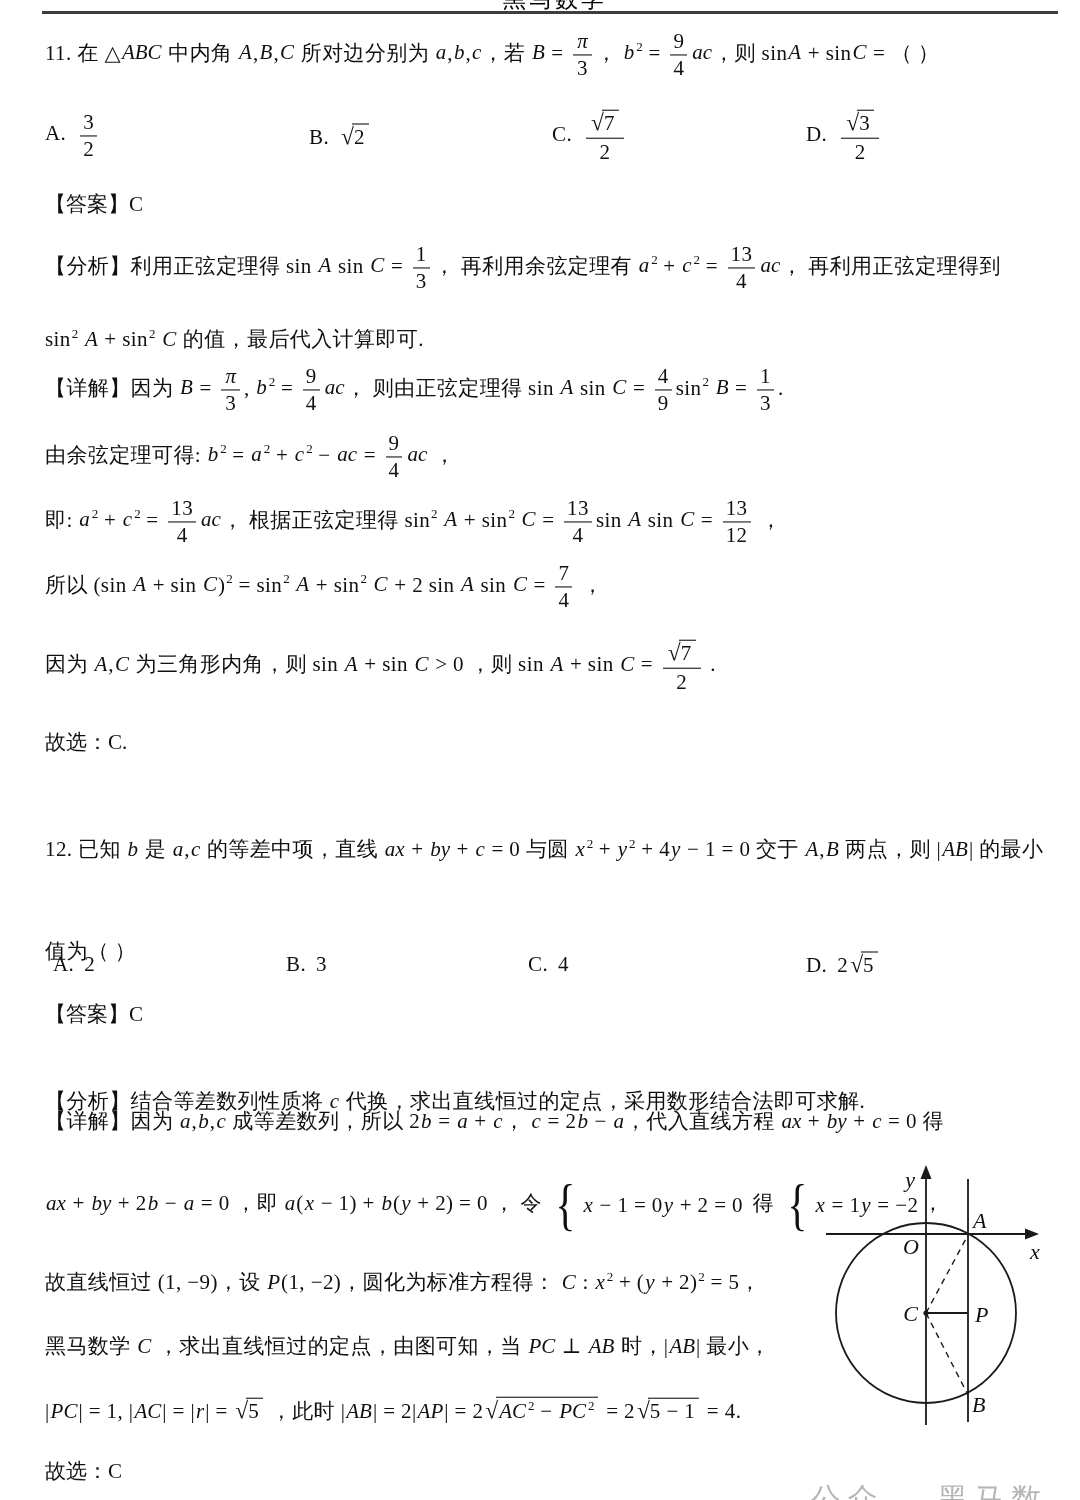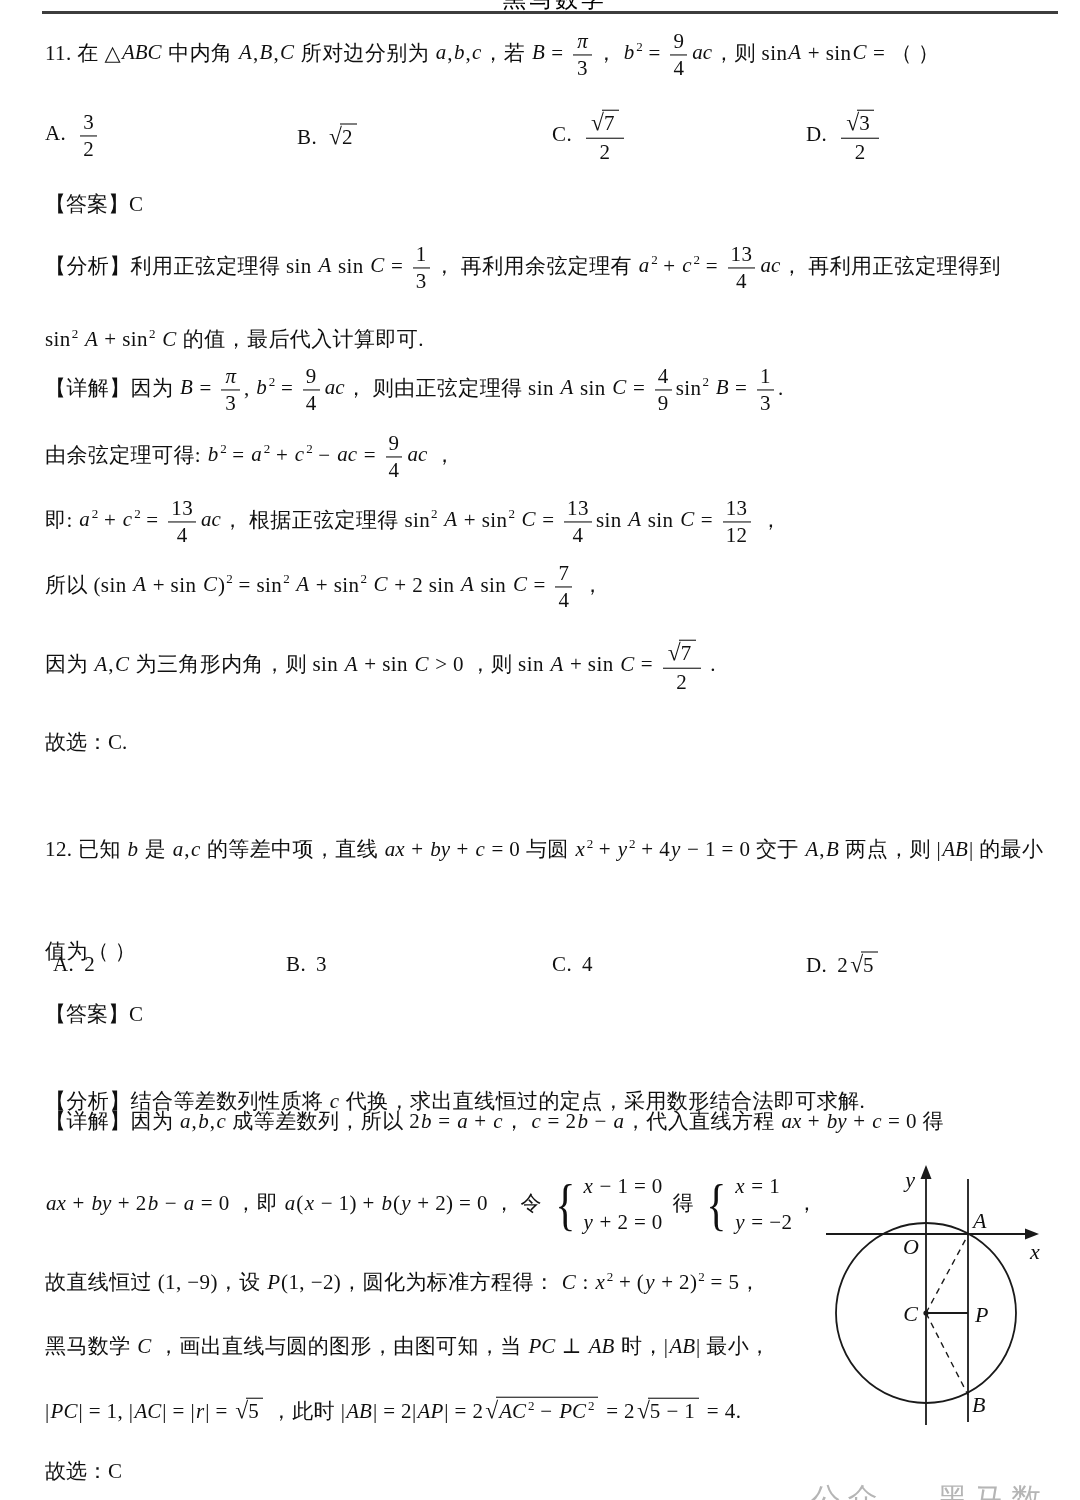--- a/index.html
+++ b/index.html
@@ -19,83 +19,83 @@
   .rv{font-style:italic;padding:0 1px;font-family:"Liberation Serif",serif;}
   .rs{font-size:0.62em;vertical-align:0.62em;padding-left:1px;}
   .frac{display:inline-block;vertical-align:middle;text-align:center;margin:0 4px;line-height:1.05;}
   .frac .num{display:block;padding:0 3px 2px;}
   .frac .den{display:block;border-top:1.5px solid #000;padding:2px 3px 0;}
   .sqrt{display:inline-block;white-space:nowrap;margin:0 2px;}
   .sqrt-sign{display:inline-block;font-size:1.12em;}
   .sqrt-rad{display:inline-block;border-top:1.6px solid #000;padding:1px 4px 0 2px;margin-left:-2px;line-height:1.12;}
   .cases{display:inline-flex;align-items:center;vertical-align:middle;margin:0 4px;}
   .cases .brace{font-size:56px;line-height:0.9;transform:scaleX(0.75);margin-right:2px;font-weight:400;}
-  .cases-col{display:inline-flex;flex-direction:column;row-gap:9px;margin-left:2px;text-align:left;}
+  .cases-col{display:inline-flex;flex-direction:row;row-gap:9px;margin-left:2px;text-align:left;}
   .cases-line{white-space:nowrap;}
   .opt-row{position:absolute;left:0;top:0;width:1080px;height:0;}
   .opt{position:absolute;transform:translateY(-50%);white-space:nowrap;font-size:21px;}
   .opt .lab{margin-right:10px;letter-spacing:0.4px;}
   .diagram{position:absolute;left:808px;top:1152px;}
   .diagram text{font-family:"Liberation Serif",serif;font-style:italic;font-size:22px;fill:#101010;}
   .watermark{position:absolute;top:1479px;left:750px;display:flex;align-items:center;gap:20px;color:#b5b5b5;}
   .watermark .wm-text{font-size:30px;letter-spacing:7px;font-family:"Liberation Sans",sans-serif;color:#b5b5b5;}
 </style>
 </head>
 <body>
 
 <div class="header-title">黑马数学</div>
 <div class="header-rule"></div>
 
 <div class="line" style="top:55px"><span class="rt">11. 在 </span><span class="rt">△</span><span class="rv">ABC</span><span class="rt"> 中内角 </span><span class="rv">A</span><span class="rt">,</span><span class="rv">B</span><span class="rt">,</span><span class="rv">C</span><span class="rt"> 所对边分别为 </span><span class="rv">a</span><span class="rt">,</span><span class="rv">b</span><span class="rt">,</span><span class="rv">c</span><span class="rt">，若 </span><span class="rv">B</span><span class="rt"> = </span><span class="frac"><span class="num"><span class="rv">π</span></span><span class="den"><span class="rt">3</span></span></span><span class="rt">， </span><span class="rv">b</span><span class="rs">2</span><span class="rt"> = </span><span class="frac"><span class="num"><span class="rt">9</span></span><span class="den"><span class="rt">4</span></span></span><span class="rv">ac</span><span class="rt">，则 sin</span><span class="rv">A</span><span class="rt"> + sin</span><span class="rv">C</span><span class="rt"> = （      ）</span></div>
 
 <div class="opt-row" style="top:136px">
   <span class="opt" style="left:45px"><span class="lab">A.</span><span><span class="frac"><span class="num"><span class="rt">3</span></span><span class="den"><span class="rt">2</span></span></span></span></span>
-  <span class="opt" style="left:297px"><span class="lab">B.</span><span><span class="sqrt"><span class="sqrt-sign">√</span><span class="sqrt-rad"><span class="rt">2</span></span></span></span></span>
+  <span class="opt" style="left:309px"><span class="lab">B.</span><span><span class="sqrt"><span class="sqrt-sign">√</span><span class="sqrt-rad"><span class="rt">2</span></span></span></span></span>
   <span class="opt" style="left:552px"><span class="lab">C.</span><span><span class="frac"><span class="num"><span class="sqrt"><span class="sqrt-sign">√</span><span class="sqrt-rad"><span class="rt">7</span></span></span></span><span class="den"><span class="rt">2</span></span></span></span></span>
   <span class="opt" style="left:806px"><span class="lab">D.</span><span><span class="frac"><span class="num"><span class="sqrt"><span class="sqrt-sign">√</span><span class="sqrt-rad"><span class="rt">3</span></span></span></span><span class="den"><span class="rt">2</span></span></span></span></span>
 </div>
 
 <div class="line" style="top:205px">【答案】C</div>
 <div class="line" style="top:268px"><span class="rt">【分析】利用正弦定理得 sin </span><span class="rv">A</span><span class="rt"> sin </span><span class="rv">C</span><span class="rt"> = </span><span class="frac"><span class="num"><span class="rt">1</span></span><span class="den"><span class="rt">3</span></span></span><span class="rt">， 再利用余弦定理有 </span><span class="rv">a</span><span class="rs">2</span><span class="rt"> + </span><span class="rv">c</span><span class="rs">2</span><span class="rt"> = </span><span class="frac"><span class="num"><span class="rt">13</span></span><span class="den"><span class="rt">4</span></span></span><span class="rv">ac</span><span class="rt">， 再利用正弦定理得到</span></div>
 <div class="line" style="top:340px"><span class="rt">sin</span><span class="rs">2</span><span class="rt"> </span><span class="rv">A</span><span class="rt"> + sin</span><span class="rs">2</span><span class="rt"> </span><span class="rv">C</span><span class="rt"> 的值，最后代入计算即可.</span></div>
 <div class="line" style="top:390px"><span class="rt">【详解】因为 </span><span class="rv">B</span><span class="rt"> = </span><span class="frac"><span class="num"><span class="rv">π</span></span><span class="den"><span class="rt">3</span></span></span><span class="rt">, </span><span class="rv">b</span><span class="rs">2</span><span class="rt"> = </span><span class="frac"><span class="num"><span class="rt">9</span></span><span class="den"><span class="rt">4</span></span></span><span class="rv">ac</span><span class="rt">， 则由正弦定理得 sin </span><span class="rv">A</span><span class="rt"> sin </span><span class="rv">C</span><span class="rt"> = </span><span class="frac"><span class="num"><span class="rt">4</span></span><span class="den"><span class="rt">9</span></span></span><span class="rt">sin</span><span class="rs">2</span><span class="rt"> </span><span class="rv">B</span><span class="rt"> = </span><span class="frac"><span class="num"><span class="rt">1</span></span><span class="den"><span class="rt">3</span></span></span><span class="rt">.</span></div>
 <div class="line" style="top:457px"><span class="rt">由余弦定理可得: </span><span class="rv">b</span><span class="rs">2</span><span class="rt"> = </span><span class="rv">a</span><span class="rs">2</span><span class="rt"> + </span><span class="rv">c</span><span class="rs">2</span><span class="rt"> − </span><span class="rv">ac</span><span class="rt"> = </span><span class="frac"><span class="num"><span class="rt">9</span></span><span class="den"><span class="rt">4</span></span></span><span class="rv">ac</span><span class="rt"> ，</span></div>
 <div class="line" style="top:522px"><span class="rt">即: </span><span class="rv">a</span><span class="rs">2</span><span class="rt"> + </span><span class="rv">c</span><span class="rs">2</span><span class="rt"> = </span><span class="frac"><span class="num"><span class="rt">13</span></span><span class="den"><span class="rt">4</span></span></span><span class="rv">ac</span><span class="rt">， 根据正弦定理得 sin</span><span class="rs">2</span><span class="rt"> </span><span class="rv">A</span><span class="rt"> + sin</span><span class="rs">2</span><span class="rt"> </span><span class="rv">C</span><span class="rt"> = </span><span class="frac"><span class="num"><span class="rt">13</span></span><span class="den"><span class="rt">4</span></span></span><span class="rt">sin </span><span class="rv">A</span><span class="rt"> sin </span><span class="rv">C</span><span class="rt"> = </span><span class="frac"><span class="num"><span class="rt">13</span></span><span class="den"><span class="rt">12</span></span></span><span class="rt"> ，</span></div>
 <div class="line" style="top:587px"><span class="rt">所以 </span><span class="rt">(sin </span><span class="rv">A</span><span class="rt"> + sin </span><span class="rv">C</span><span class="rt">)</span><span class="rs">2</span><span class="rt"> = sin</span><span class="rs">2</span><span class="rt"> </span><span class="rv">A</span><span class="rt"> + sin</span><span class="rs">2</span><span class="rt"> </span><span class="rv">C</span><span class="rt"> + 2 sin </span><span class="rv">A</span><span class="rt"> sin </span><span class="rv">C</span><span class="rt"> = </span><span class="frac"><span class="num"><span class="rt">7</span></span><span class="den"><span class="rt">4</span></span></span><span class="rt"> ，</span></div>
 <div class="line" style="top:666px"><span class="rt">因为 </span><span class="rv">A</span><span class="rt">,</span><span class="rv">C</span><span class="rt"> 为三角形内角，则 sin </span><span class="rv">A</span><span class="rt"> + sin </span><span class="rv">C</span><span class="rt"> &gt; 0 ，则 sin </span><span class="rv">A</span><span class="rt"> + sin </span><span class="rv">C</span><span class="rt"> = </span><span class="frac"><span class="num"><span class="sqrt"><span class="sqrt-sign">√</span><span class="sqrt-rad"><span class="rt">7</span></span></span></span><span class="den"><span class="rt">2</span></span></span><span class="rt"> .</span></div>
 <div class="line" style="top:743px">故选：C.</div>
 
 <div class="line" style="top:850px"><span class="rt">12. 已知 </span><span class="rv">b</span><span class="rt"> 是 </span><span class="rv">a</span><span class="rt">,</span><span class="rv">c</span><span class="rt"> 的等差中项，直线 </span><span class="rv">ax</span><span class="rt"> + </span><span class="rv">by</span><span class="rt"> + </span><span class="rv">c</span><span class="rt"> = 0 与圆 </span><span class="rv">x</span><span class="rs">2</span><span class="rt"> + </span><span class="rv">y</span><span class="rs">2</span><span class="rt"> + 4</span><span class="rv">y</span><span class="rt"> − 1 = 0 交于 </span><span class="rv">A</span><span class="rt">,</span><span class="rv">B</span><span class="rt"> 两点，则 |</span><span class="rv">AB</span><span class="rt">| 的最小</span></div>
 <div class="line" style="top:952px"><span class="rt">值为（      ）</span></div>
 
 <div class="opt-row" style="top:964px">
   <span class="opt" style="left:53px"><span class="lab">A.</span><span><span class="rt">2</span></span></span>
   <span class="opt" style="left:286px"><span class="lab">B.</span><span><span class="rt">3</span></span></span>
-  <span class="opt" style="left:552px"><span class="lab">C.</span><span><span class="rt">4</span></span></span>
+  <span class="opt" style="left:528px"><span class="lab">C.</span><span><span class="rt">4</span></span></span>
   <span class="opt" style="left:806px"><span class="lab">D.</span><span><span class="rt">2</span><span class="sqrt"><span class="sqrt-sign">√</span><span class="sqrt-rad"><span class="rt">5</span></span></span></span></span>
 </div>
 
 <div class="line" style="top:1015px">【答案】C</div>
 <div class="line" style="top:1102px"><span class="rt">【分析】结合等差数列性质将 </span><span class="rv">c</span><span class="rt"> 代换，求出直线恒过的定点，采用数形结合法即可求解.</span></div>
 <div class="line" style="top:1122px"><span class="rt">【详解】因为 </span><span class="rv">a</span><span class="rt">,</span><span class="rv">b</span><span class="rt">,</span><span class="rv">c</span><span class="rt"> 成等差数列，所以 2</span><span class="rv">b</span><span class="rt"> = </span><span class="rv">a</span><span class="rt"> + </span><span class="rv">c</span><span class="rt">， </span><span class="rv">c</span><span class="rt"> = 2</span><span class="rv">b</span><span class="rt"> − </span><span class="rv">a</span><span class="rt">，代入直线方程 </span><span class="rv">ax</span><span class="rt"> + </span><span class="rv">by</span><span class="rt"> + </span><span class="rv">c</span><span class="rt"> = 0 得</span></div>
 <div class="line" style="top:1205px"><span class="rv">ax</span><span class="rt"> + </span><span class="rv">by</span><span class="rt"> + 2</span><span class="rv">b</span><span class="rt"> − </span><span class="rv">a</span><span class="rt"> = 0 ，即 </span><span class="rv">a</span><span class="rt">(</span><span class="rv">x</span><span class="rt"> − 1) + </span><span class="rv">b</span><span class="rt">(</span><span class="rv">y</span><span class="rt"> + 2) = 0 ， 令 </span><span class="cases">
       <span class="brace">{</span>
       <span class="cases-col">
         <span class="cases-line"><span class="rv">x</span><span class="rt"> − 1 = 0</span></span>
         <span class="cases-line"><span class="rv">y</span><span class="rt"> + 2 = 0</span></span>
       </span>
     </span><span class="rt"> 得 </span><span class="cases">
       <span class="brace">{</span>
       <span class="cases-col">
         <span class="cases-line"><span class="rv">x</span><span class="rt"> = 1</span></span>
         <span class="cases-line"><span class="rv">y</span><span class="rt"> = −2</span></span>
       </span>
     </span><span class="rt">，</span></div>
 <div class="line" style="top:1283px"><span class="rt">故直线恒过 (1, −9)，设 </span><span class="rv">P</span><span class="rt">(1, −2)，圆化为标准方程得： </span><span class="rv">C</span><span class="rt"> : </span><span class="rv">x</span><span class="rs">2</span><span class="rt"> + (</span><span class="rv">y</span><span class="rt"> + 2)</span><span class="rs">2</span><span class="rt"> = 5，</span></div>
-<div class="line" style="top:1347px"><span class="rt">黑马数学 </span><span class="rv">C</span><span class="rt"> ，画出直线与圆的图形，由图可知，当 </span><span class="rv">PC</span><span class="rt"> ⊥ </span><span class="rv">AB</span><span class="rt"> 时，|</span><span class="rv">AB</span><span class="rt">| 最小，</span></div>
+<div class="line" style="top:1347px"><span class="rt">黑马数学 </span><span class="rv">C</span><span class="rt"> ，求出直线恒过的定点，由图可知，当 </span><span class="rv">PC</span><span class="rt"> ⊥ </span><span class="rv">AB</span><span class="rt"> 时，|</span><span class="rv">AB</span><span class="rt">| 最小，</span></div>
 <div class="line" style="top:1410px"><span class="rt">|</span><span class="rv">PC</span><span class="rt">| = 1, |</span><span class="rv">AC</span><span class="rt">| = |</span><span class="rv">r</span><span class="rt">| = </span><span class="sqrt"><span class="sqrt-sign">√</span><span class="sqrt-rad"><span class="rt">5</span></span></span><span class="rt"> ，此时 |</span><span class="rv">AB</span><span class="rt">| = 2|</span><span class="rv">AP</span><span class="rt">| = 2</span><span class="sqrt"><span class="sqrt-sign">√</span><span class="sqrt-rad"><span class="rv">AC</span><span class="rs">2</span><span class="rt"> − </span><span class="rv">PC</span><span class="rs">2</span></span></span><span class="rt"> = 2</span><span class="sqrt"><span class="sqrt-sign">√</span><span class="sqrt-rad"><span class="rt">5 − 1</span></span></span><span class="rt"> = 4.</span></div>
 <div class="line" style="top:1472px">故选：C</div>
 
 <svg class="diagram" width="250" height="300" viewBox="0 0 250 300">
   <g stroke="#1a1a1a" stroke-width="1.8" fill="none">
     <circle cx="118" cy="161" r="90"></circle>
     <line x1="118" y1="26" x2="118" y2="273"></line>
     <line x1="18" y1="82" x2="220" y2="82"></line>
     <line x1="160" y1="27" x2="160" y2="270"></line>
     <line x1="118" y1="161" x2="160" y2="161"></line>

